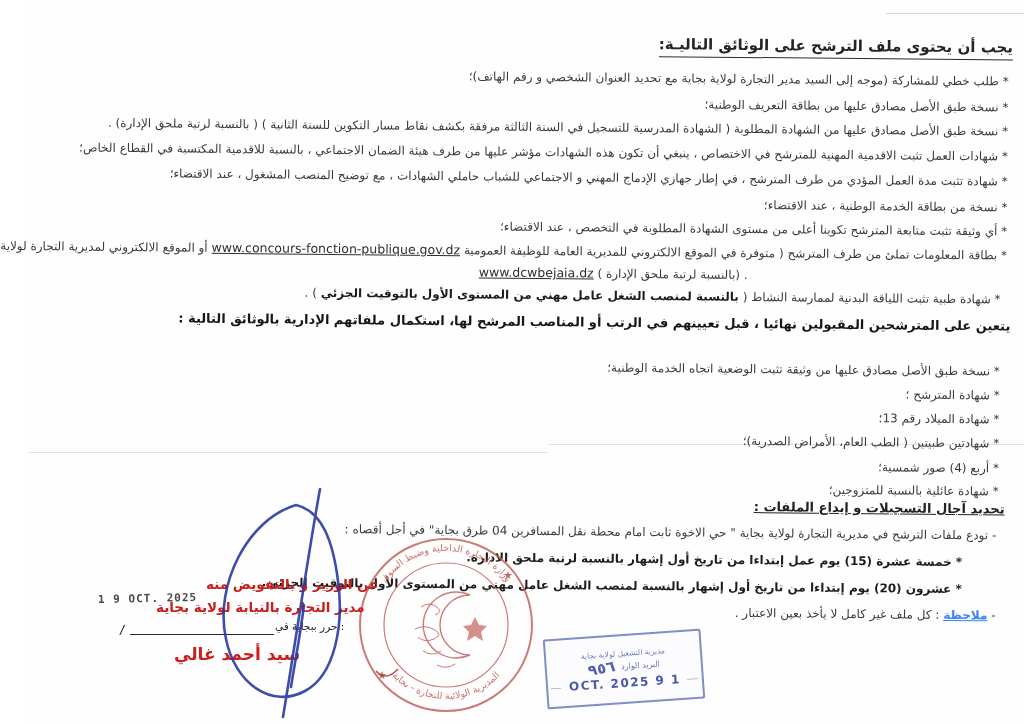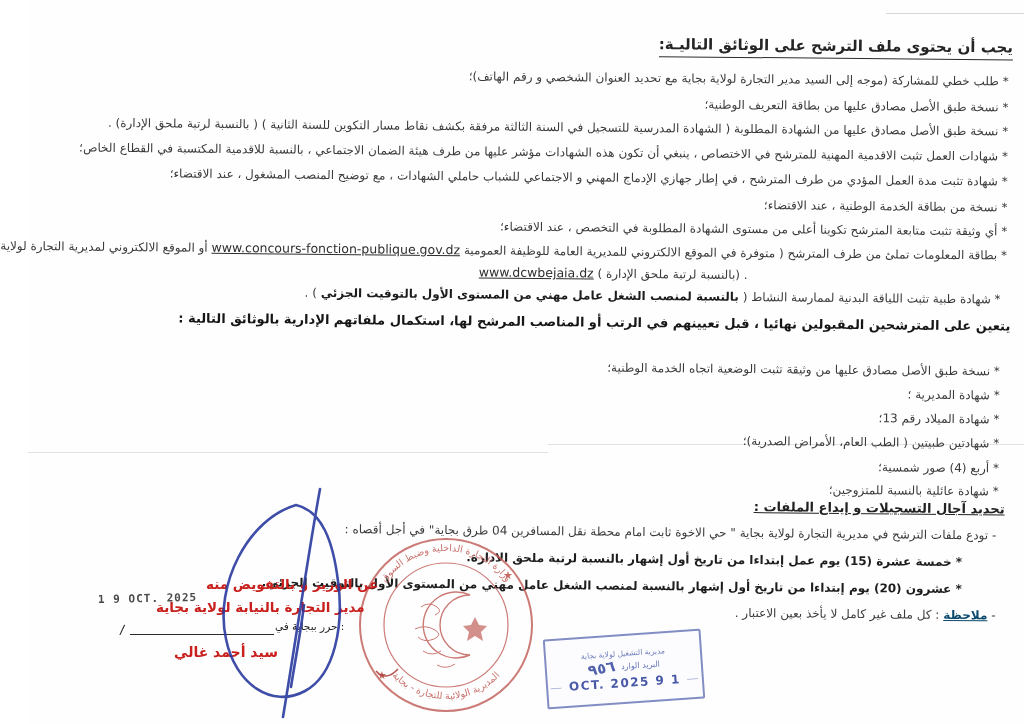--- a/index.html
+++ b/index.html
@@ -29,27 +29,27 @@
   .heading{
     font-size:13px;font-weight:bold;color:#222;
     text-decoration:underline;
   }
   .url{
     direction:ltr;unicode-bidi:embed;
     text-decoration:underline;font-size:12.5px;color:#2e2e2e;
   }
   .ltr{direction:ltr;}
   .boldpara{font-size:13px;font-weight:bold;color:#161616;}
-  .ulab{text-decoration:underline;font-weight:bold;color:#0c4a6e;}
+  .ulab{text-decoration:underline;font-weight:bold;color:#3b82f6;}
   
   .redtxt{
     position:absolute;white-space:nowrap;color:#c9201d;
     font-weight:bold;font-size:13.5px;
   }
-  .signame{font-size:14px;letter-spacing:3px;}
+  .signame{font-size:17px;letter-spacing:3px;}
   .drafted{
     position:absolute;white-space:nowrap;color:#222;font-size:10.5px;
   }
   .draftline{position:absolute;height:1px;background:#2b2b2b;}
   .slash{position:absolute;color:#222;font-size:13px;transform:rotate(8deg);}
   .datestamp{
     position:absolute;white-space:nowrap;
     font-family:"DejaVu Sans Mono",monospace;
     font-size:11px;font-weight:bold;color:#4a4a4a;
     letter-spacing:1px;transform:rotate(-1.2deg);
@@ -101,21 +101,21 @@
       <span class="url">www.dcwbejaia.dz</span><span> ( بالنسبة لرتبة ملحق الإدارة) .</span>
     </div>
 
     <div class="ln" style="right:24px;top:288px;">
       <span>* شهادة طبية تثبت اللياقة البدنية لممارسة النشاط ( </span><span class="b">بالنسبة لمنصب الشغل عامل مهني من المستوى الأول بالتوقيت الجزئي</span><span> ) .</span>
     </div>
 
     <div class="ln boldpara" style="right:14px;top:314px;">يتعين على المترشحين المقبولين نهائيا ، قبل تعيينهم في الرتب أو المناصب المرشح لها، استكمال ملفاتهم الإدارية بالوثائق التالية :</div>
 
     <div class="ln" style="right:24px;top:360px;">* نسخة طبق الأصل مصادق عليها من وثيقة تثبت الوضعية اتجاه الخدمة الوطنية؛</div>
-    <div class="ln" style="right:24px;top:384px;">* شهادة المديرية ؛</div>
+    <div class="ln" style="right:24px;top:384px;">* شهادة المترشح ؛</div>
     <div class="ln" style="right:24px;top:408px;">* شهادة الميلاد رقم 13؛</div>
     <div class="ln" style="right:24px;top:432px;">* شهادتين طبيتين ( الطب العام، الأمراض الصدرية)؛</div>
     <div class="ln" style="right:24px;top:457px;">* أربع (4) صور شمسية؛</div>
     <div class="ln" style="right:24px;top:480px;">* شهادة عائلية بالنسبة للمتزوجين؛</div>
 
     <div class="ln heading" style="right:18px;top:497px;">تحديد آجال التسجيلات و إيداع الملفات :</div>
     <div class="ln" style="right:26px;top:524px;">- تودع ملفات الترشح في  مديرية التجارة لولاية بجاية " حي الاخوة ثابت امام محطة نقل المسافرين 04 طرق بجاية"  في أجل أقصاه :</div>
     <div class="ln b" style="right:60px;top:551px;">* خمسة عشرة (15) يوم  عمل إبتداءا من تاريخ أول إشهار بالنسبة لرتبة ملحق الادارة.</div>
     <div class="ln b" style="right:60px;top:578px;">* عشرون (20) يوم إبتداءا من تاريخ أول إشهار بالنسبة لمنصب الشغل عامل مهني من المستوى الأول بالتوقيت الجزئي.</div>
     <div class="ln" style="right:26px;top:604px;">

